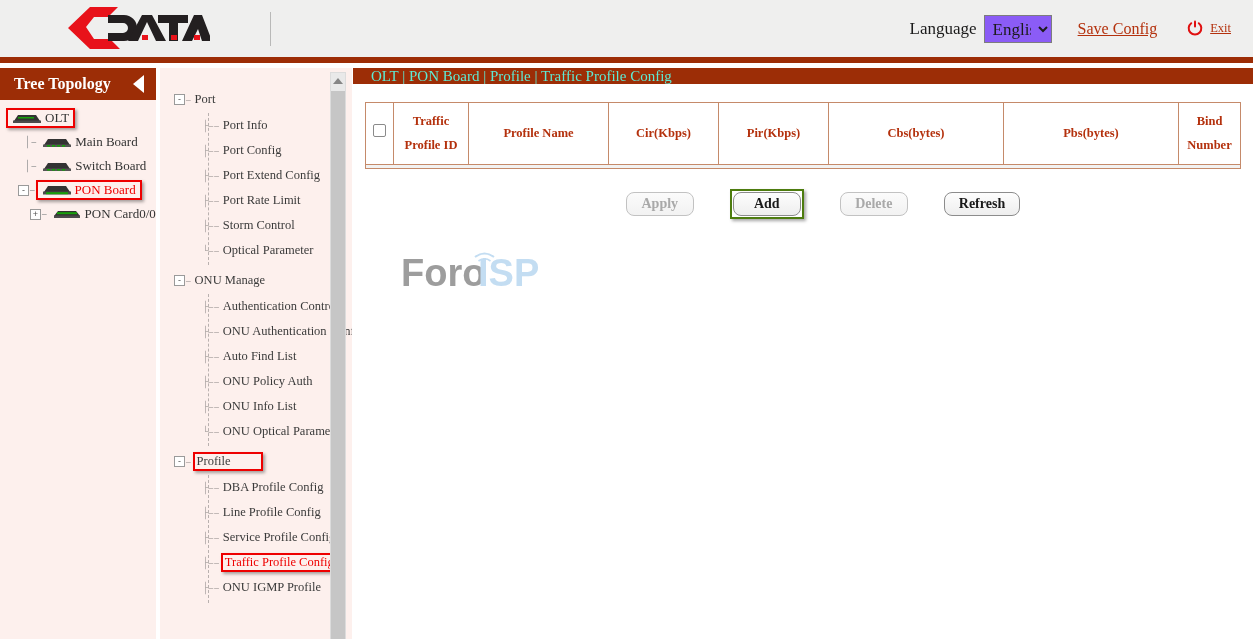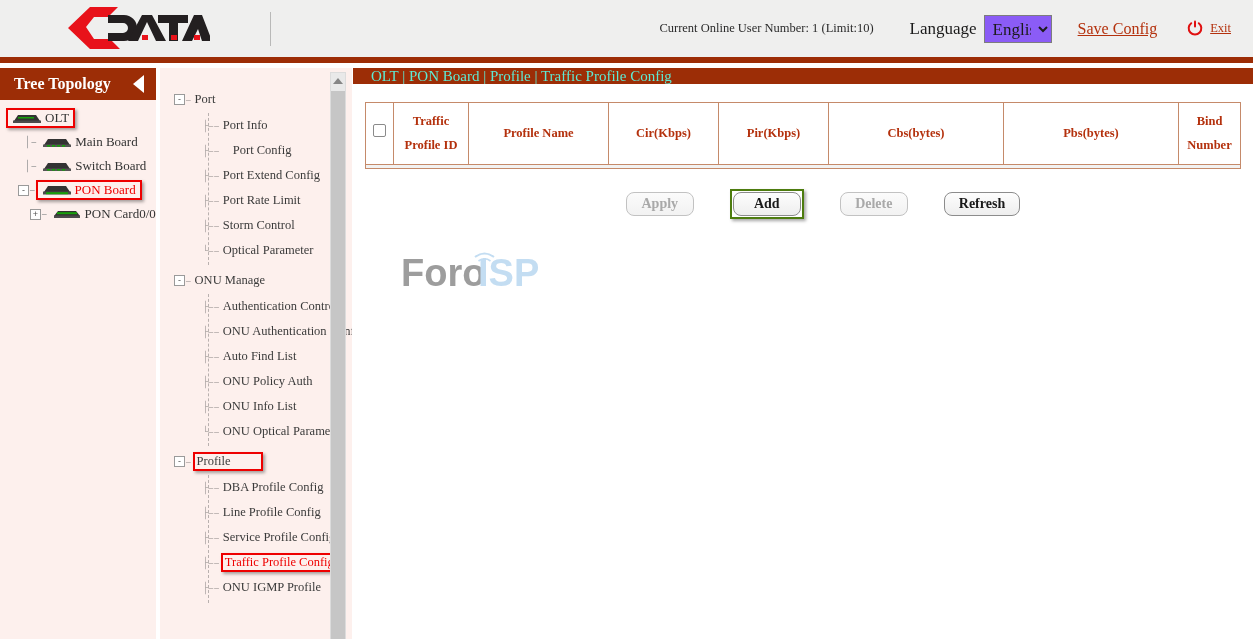--- a/index.html
+++ b/index.html
@@ -245,21 +245,20 @@
         <rect x="109" y="10" width="9" height="26" fill="#231f20"></rect>
         <polygon points="134,10 142,10 152,36 142,36 138,24 132,36 122,36" fill="#231f20"></polygon>
         <rect x="82" y="30" width="6" height="5" fill="#e8121a"></rect>
         <rect x="111" y="30" width="6" height="5" fill="#e8121a"></rect>
         <rect x="134" y="30" width="6" height="5" fill="#e8121a"></rect>
       </svg>
     </div>
   </div>
   <div class="vdiv"></div>
   <div class="spacer"></div>
-  <div class="online-users">Current Online User Number: 1 (Limit:10)</div>
   <div class="lang-label">Language</div>
   <select class="lang-select">
     <option>English</option>
   </select>
   <div class="saveconfig">Save Config</div>
   <div class="power-wrap">
     <span class="power-icon">
       <svg width="16" height="17" viewBox="0 0 16 17">
         <path d="M4.2,3.2 A6.3,6.3 0 1 0 11.8,3.2" stroke="#e01010" stroke-width="2" fill="none" stroke-linecap="round"></path>
         <rect x="7" y="0.6" width="2" height="7" rx="1" fill="#e01010"></rect>
@@ -365,21 +364,21 @@
         <span class="mlabel" style="margin-left:4px;">Port</span>
       </div>
       <div style="position:relative;">
         <div class="vline" style="top:0; height:152px;"></div>
         <div class="mnode child">
           <span class="mdash">├––</span>
           <span class="mlabel" style="margin-left:4px;">Port Info</span>
         </div>
         <div class="mnode child">
           <span class="mdash">├––</span>
-          <span class="mlabel" style="margin-left:14px;">Port Config</span>
+          <span class="mlabel" style="margin-left:4px;">Port Config</span>
         </div>
         <div class="mnode child">
           <span class="mdash">├––</span>
           <span class="mlabel" style="margin-left:4px;">Port Extend Config</span>
         </div>
         <div class="mnode child">
           <span class="mdash">├––</span>
           <span class="mlabel" style="margin-left:4px;">Port Rate Limit</span>
         </div>
         <div class="mnode child">

